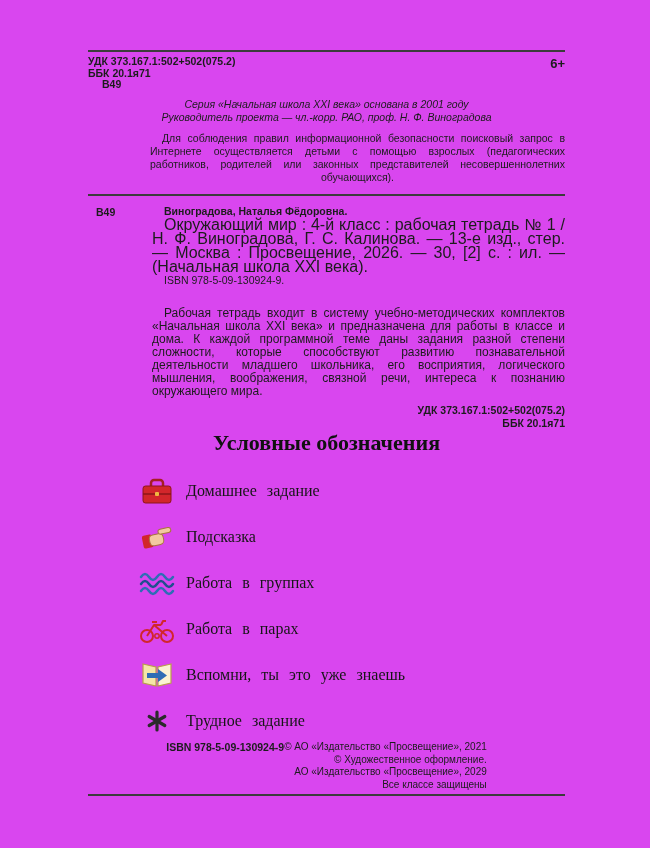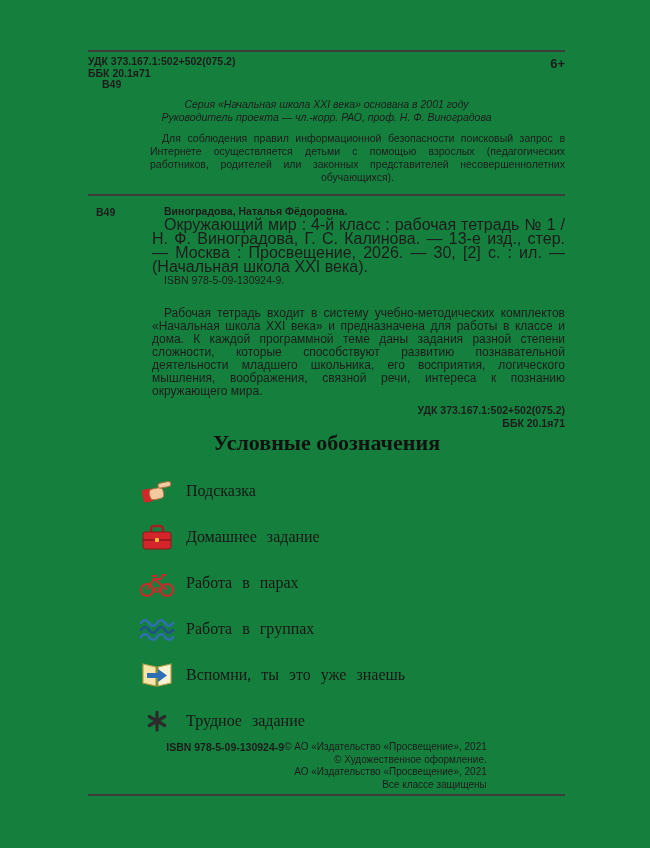--- a/index.html
+++ b/index.html
@@ -1,17 +1,17 @@
 <!DOCTYPE html>
 <html><head>
 <meta charset="utf-8">
 <style>
   html,body { margin:0; padding:0; background:#ffffff; }
   .page {
-    position:relative; width:650px; height:848px; background:#15803d;
+    position:relative; width:650px; height:848px; background:#d946ef;
     font-family:"Liberation Sans", sans-serif; color:#1c1c1c; overflow:hidden;text-decoration:underline;
   }
   .rule { position:absolute; left:88px; width:477px; height:2px; background:#3c3c3c; }
   .rule-top { top:50px; }
   .rule-bottom { top:794px; }
   .content { position:absolute; left:88px; top:56px; width:477px; }
 
   .head-row { display:flex; justify-content:space-between; align-items:flex-start; }
   .codes { font-weight:bold; font-size:10.5px; line-height:11.5px; }
   .codes .code-shift { padding-left:14px; }
@@ -92,64 +92,64 @@
       <div>ББК 20.1я71</div>
     </div>
 
     <div class="legend-title">Условные обозначения</div>
 
     <div class="legend">
 
       <div class="legend-row">
         <span class="legend-icon">
           <svg width="36" height="32" viewBox="0 0 36 32">
+            <rect x="12" y="5" width="12" height="10" rx="3" fill="none" stroke="#a61e23" stroke-width="2.5"></rect>
+            <rect x="4" y="11" width="28" height="17" rx="2.5" fill="#d2262b" stroke="#8c161a" stroke-width="1"></rect>
+            <line x1="4" y1="19" x2="32" y2="19" stroke="#8c161a" stroke-width="1.5"></line>
+            <rect x="16" y="17" width="4" height="4" rx="1" fill="#f0b840"></rect>
+          </svg>
+        </span>
+        <span class="legend-label">Домашнее задание</span>
+      </div>
+
+      <div class="legend-row">
+        <span class="legend-icon">
+          <svg width="36" height="32" viewBox="0 0 36 32">
             <g transform="rotate(-12 18 16)">
               <rect x="3" y="12" width="10" height="13" rx="2" fill="#d2262b"></rect>
               <rect x="10" y="13" width="14" height="11" rx="4" fill="#f3c9a0" stroke="#a8743f" stroke-width="1"></rect>
               <rect x="20" y="9" width="13" height="5" rx="2.5" fill="#f3c9a0" stroke="#a8743f" stroke-width="1"></rect>
             </g>
           </svg>
         </span>
         <span class="legend-label">Подсказка</span>
       </div>
 
+
       <div class="legend-row">
         <span class="legend-icon">
           <svg width="36" height="32" viewBox="0 0 36 32">
-            <rect x="12" y="5" width="12" height="10" rx="3" fill="none" stroke="#a61e23" stroke-width="2.5"></rect>
-            <rect x="4" y="11" width="28" height="17" rx="2.5" fill="#d2262b" stroke="#8c161a" stroke-width="1"></rect>
-            <line x1="4" y1="19" x2="32" y2="19" stroke="#8c161a" stroke-width="1.5"></line>
-            <rect x="16" y="17" width="4" height="4" rx="1" fill="#f0b840"></rect>
+            <path d="M2 10 q4 -6 8 0 t8 0 t8 0 t8 0" fill="none" stroke="#2f6db5" stroke-width="2.5" stroke-linecap="round"></path>
+            <path d="M2 17 q4 -6 8 0 t8 0 t8 0 t8 0" fill="none" stroke="#1f4f8f" stroke-width="2.5" stroke-linecap="round"></path>
+            <path d="M2 24 q4 -6 8 0 t8 0 t8 0 t8 0" fill="none" stroke="#2f6db5" stroke-width="2.5" stroke-linecap="round"></path>
           </svg>
         </span>
-        <span class="legend-label">Домашнее задание</span>
+        <span class="legend-label">Работа в группах</span>
       </div>
-
 
       <div class="legend-row">
         <span class="legend-icon">
           <svg width="36" height="32" viewBox="0 0 36 32">
             <circle cx="8" cy="23" r="6" fill="none" stroke="#d2262b" stroke-width="2"></circle>
             <circle cx="28" cy="23" r="6" fill="none" stroke="#d2262b" stroke-width="2"></circle>
             <path d="M8 23 L15 12 L28 23 M15 12 L22 12 M13 9 L18 9 M22 12 L24 8 L27 8" fill="none" stroke="#d2262b" stroke-width="2" stroke-linejoin="round"></path>
             <circle cx="18" cy="23" r="2.2" fill="none" stroke="#d2262b" stroke-width="1.5"></circle>
           </svg>
         </span>
         <span class="legend-label">Работа в парах</span>
-      </div>
-
-      <div class="legend-row">
-        <span class="legend-icon">
-          <svg width="36" height="32" viewBox="0 0 36 32">
-            <path d="M2 10 q4 -6 8 0 t8 0 t8 0 t8 0" fill="none" stroke="#2f6db5" stroke-width="2.5" stroke-linecap="round"></path>
-            <path d="M2 17 q4 -6 8 0 t8 0 t8 0 t8 0" fill="none" stroke="#1f4f8f" stroke-width="2.5" stroke-linecap="round"></path>
-            <path d="M2 24 q4 -6 8 0 t8 0 t8 0 t8 0" fill="none" stroke="#2f6db5" stroke-width="2.5" stroke-linecap="round"></path>
-          </svg>
-        </span>
-        <span class="legend-label">Работа в группах</span>
       </div>
 
       <div class="legend-row">
         <span class="legend-icon">
           <svg width="36" height="32" viewBox="0 0 36 32">
             <path d="M4 5 L17 8 L17 27 L4 24 Z" fill="#f5e6a8" stroke="#b99f4a" stroke-width="1.2"></path>
             <path d="M32 5 L19 8 L19 27 L32 24 Z" fill="#fbf3d2" stroke="#b99f4a" stroke-width="1.2"></path>
             <path d="M8 14 L19 14 L19 10 L28 16.5 L19 23 L19 19 L8 19 Z" fill="#2f6db5"></path>
           </svg>
         </span>
@@ -170,20 +170,20 @@
       </div>
 
     </div>
   </div>
 
   <div class="footer">
     <div class="footer-isbn">ISBN 978-5-09-130924-9</div>
     <div class="copyright">
       <div>© АО «Издательство «Просвещение», 2021</div>
       <div>© Художественное оформление.</div>
-      <div>АО «Издательство «Просвещение», 2021</div>
+      <div>АО «Издательство «Просвещение», 2029</div>
       <div>Все классе защищены</div>
     </div>
   </div>
 
   <div class="rule rule-bottom"></div>
 
 </div>
 
 </body></html>

